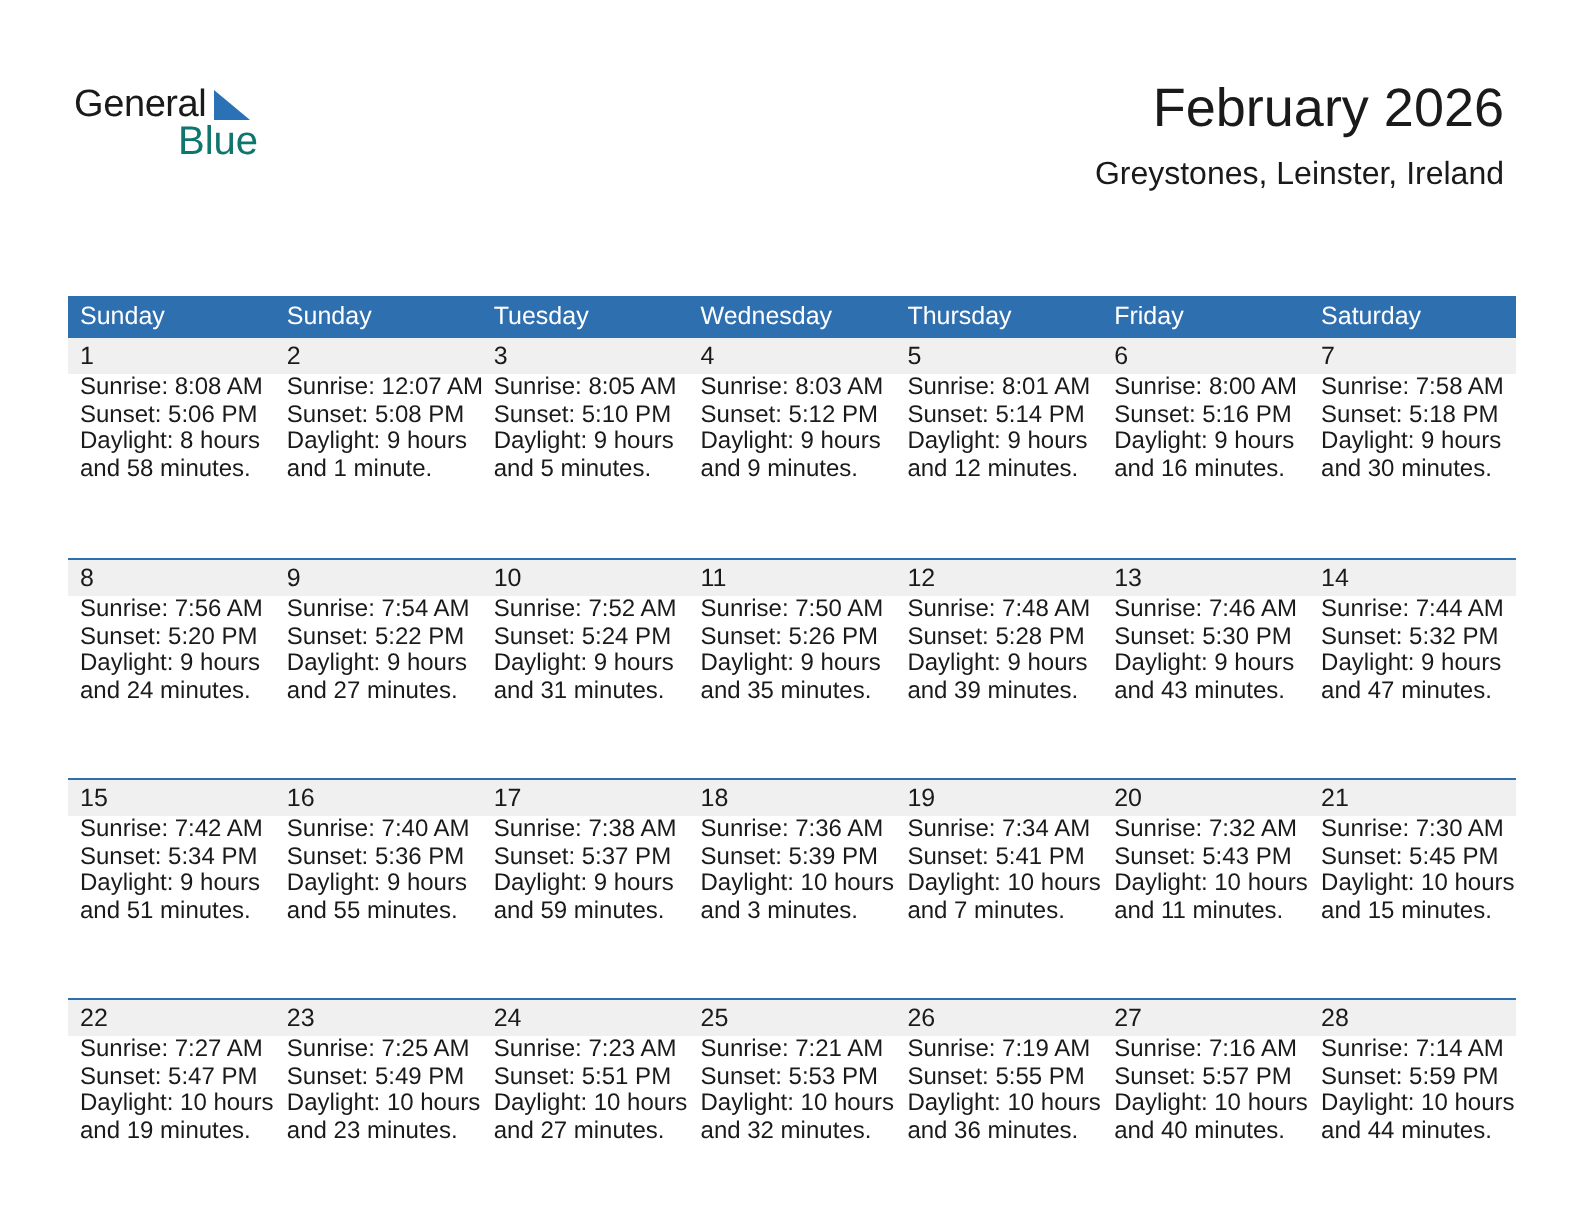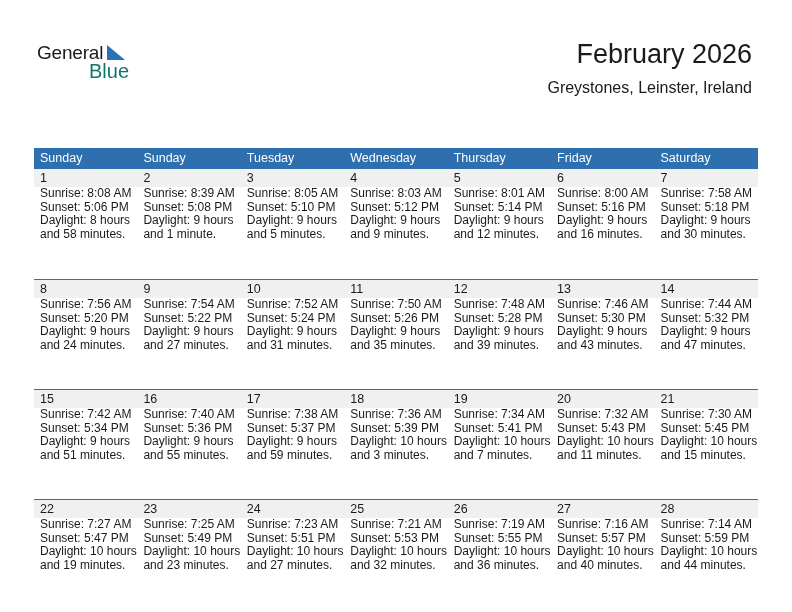--- a/index.html
+++ b/index.html
@@ -53,21 +53,21 @@
             <div class="day-body">
               <div>Sunrise: 8:08 AM</div>
               <div>Sunset: 5:06 PM</div>
               <div>Daylight: 8 hours</div>
               <div>and 58 minutes.</div>
             </div>
           </div>
           <div class="day">
             <div class="day-num">2</div>
             <div class="day-body">
-              <div>Sunrise: 8:39 AM</div>
+              <div>Sunrise: 12:07 AM</div>
               <div>Sunset: 5:08 PM</div>
               <div>Daylight: 9 hours</div>
               <div>and 1 minute.</div>
             </div>
           </div>
           <div class="day">
             <div class="day-num">3</div>
             <div class="day-body">
               <div>Sunrise: 8:05 AM</div>
               <div>Sunset: 5:10 PM</div>

